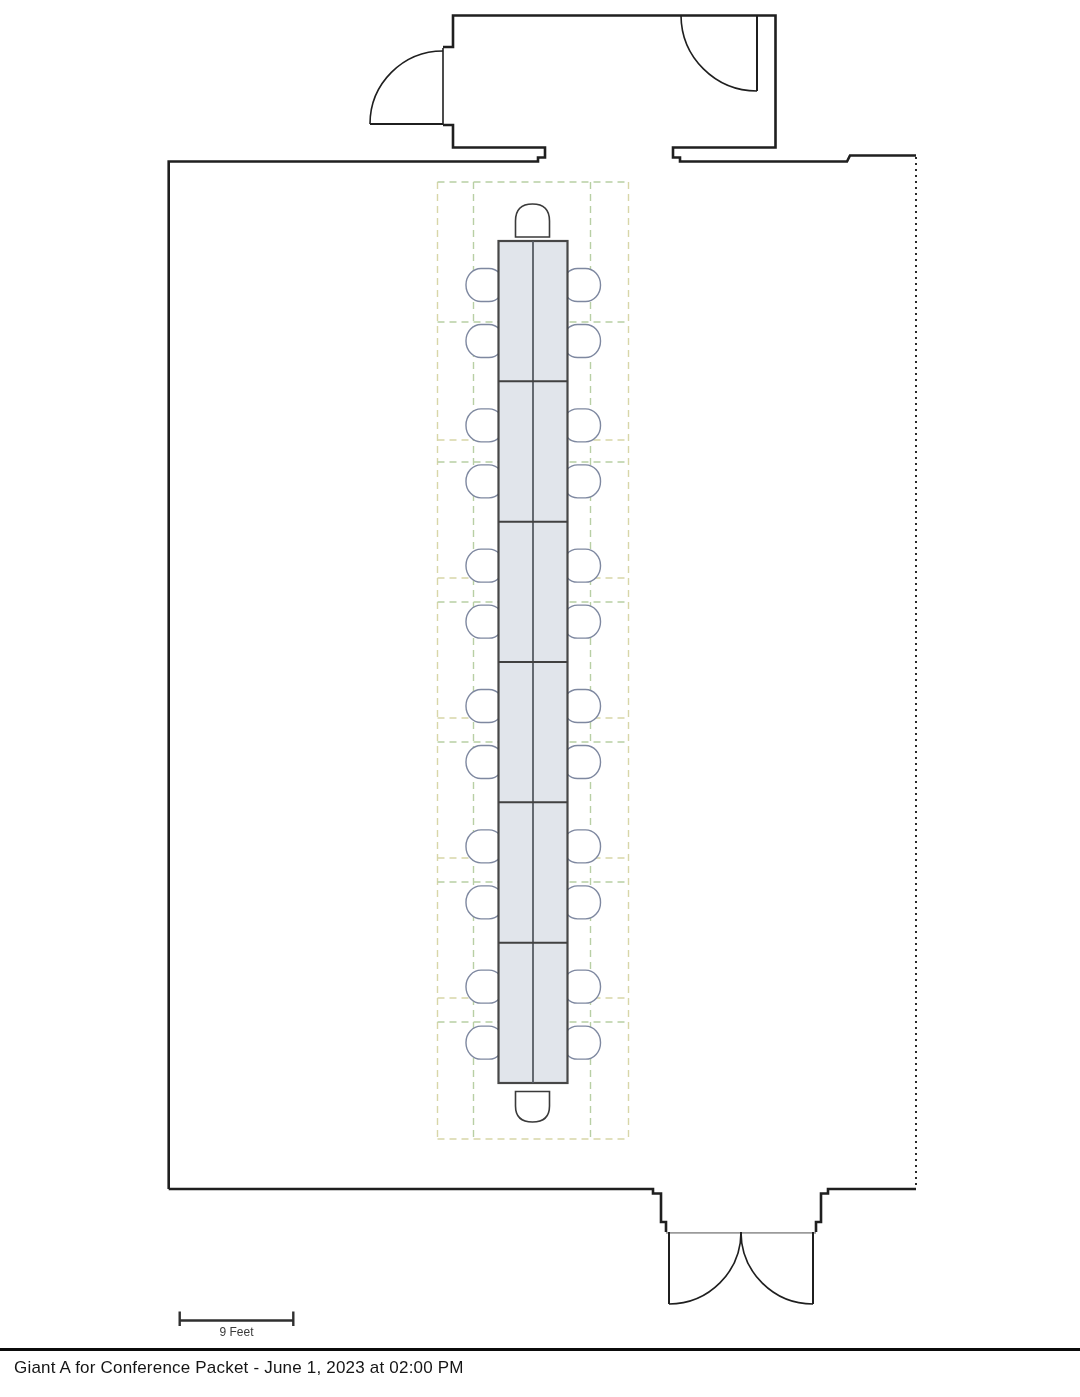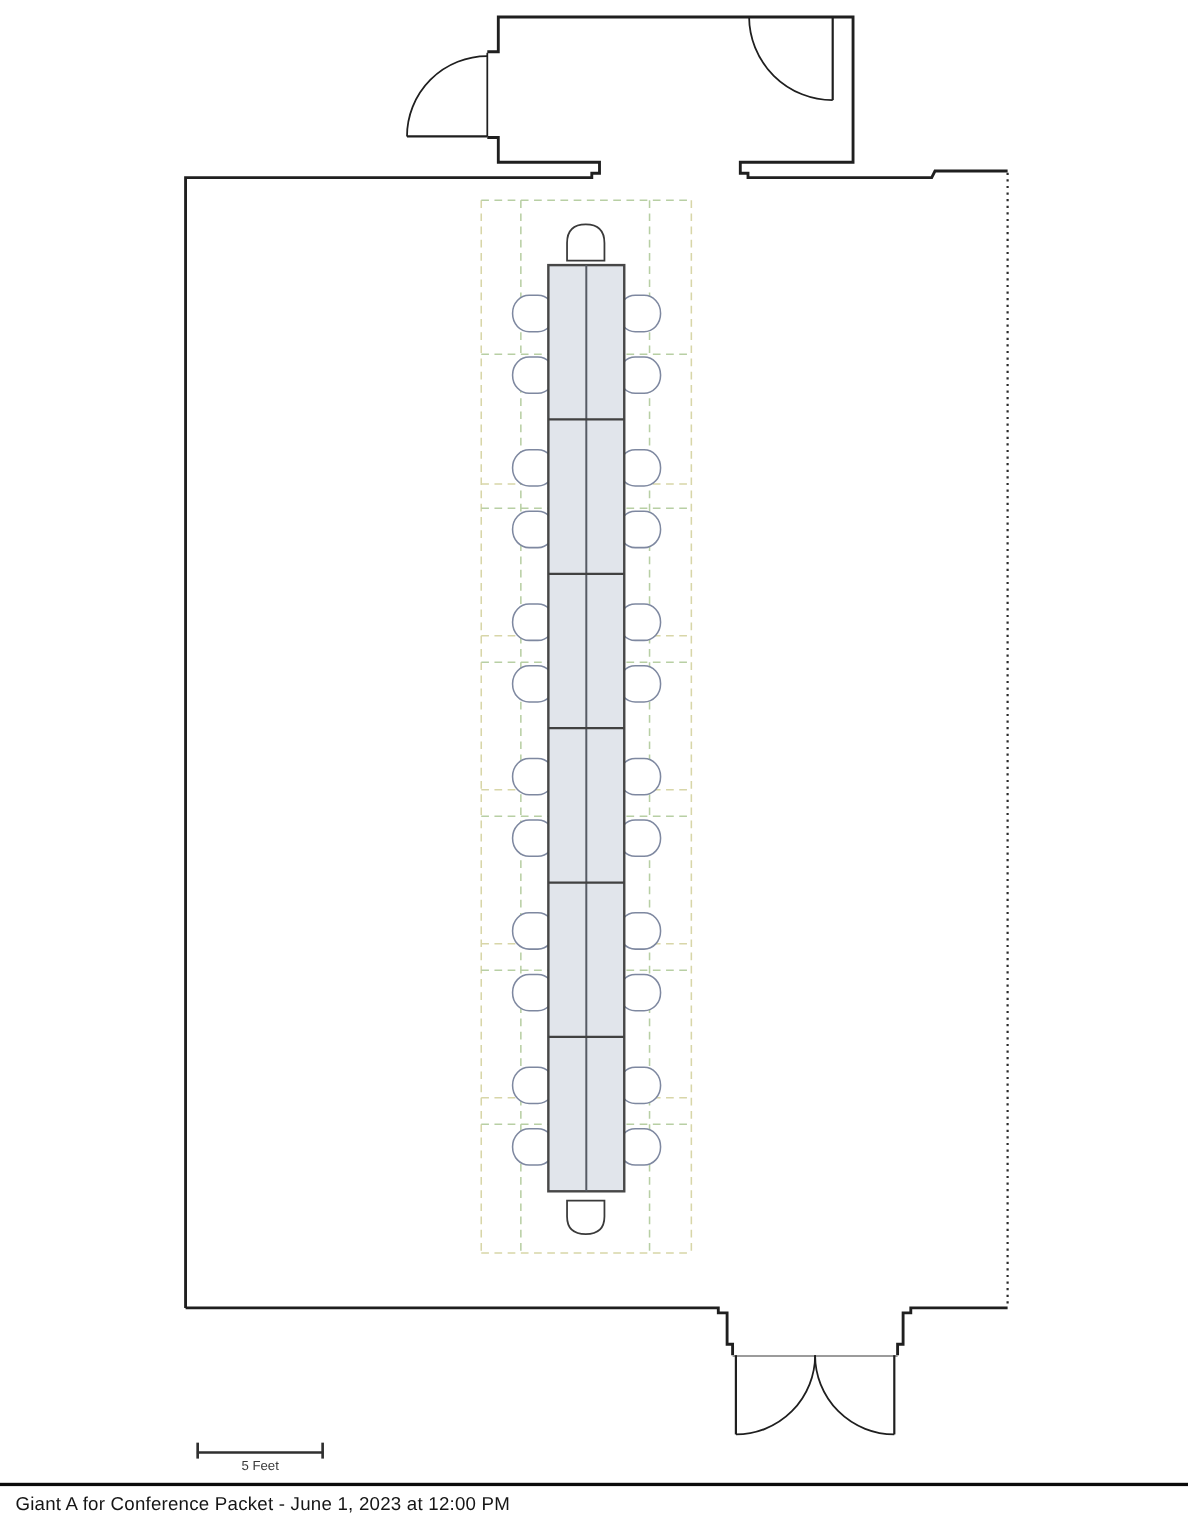--- a/index.html
+++ b/index.html
@@ -111,15 +111,15 @@
     </g>
   </g>
 
   <g>
     <path class="sbar" d="M179,1320.5 L294,1320.5"></path>
     <path class="sbar" d="M179.7,1311.5 L179.7,1326"></path>
     <path class="sbar" d="M293.3,1311.5 L293.3,1326"></path>
   </g>
 </svg>
 
-<div class="scale-label">5 Feet</div>
+<div class="scale-label">9 Feet</div>
 <div class="caption-rule"></div>
-<div class="caption">Giant A for Conference Packet - June 1, 2023 at 12:00 PM</div>
+<div class="caption">Giant A for Conference Packet - June 1, 2023 at 02:00 PM</div>
 
 </body></html>

